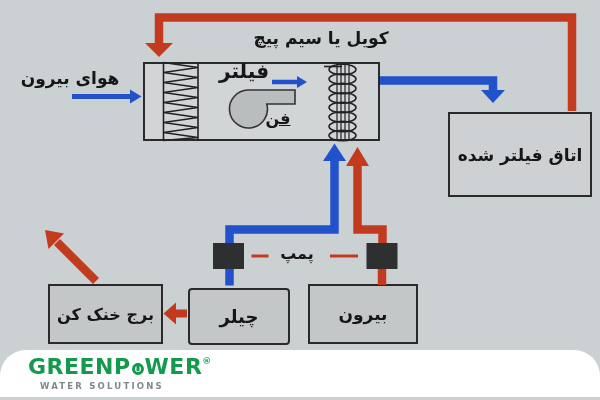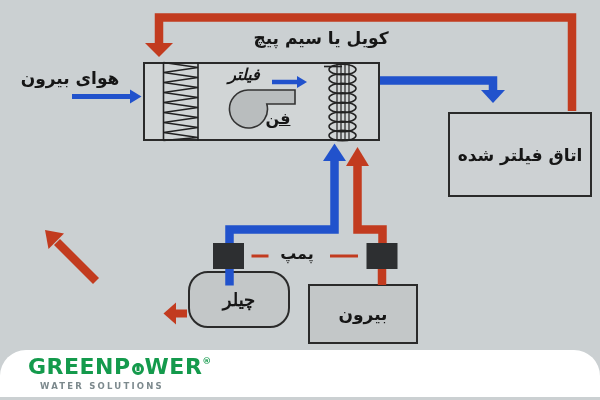--- a/index.html
+++ b/index.html
@@ -5,31 +5,31 @@
   html,body{margin:0;padding:0;}
   body{background:#cbd0d2;font-family:"DejaVu Sans",sans-serif;}
   .stage{position:relative;width:600px;height:400px;overflow:hidden;background:var(--bg,#cbd0d2);}
   .stage *{box-sizing:border-box;}
 
   
   .box{position:absolute;border:2px solid var(--box_border,#2a2a2a);display:flex;align-items:center;justify-content:center;z-index:1;}
   .ahu-box{left:143px;top:62px;width:237px;height:79px;background:var(--ahu_fill,#d1d5d6);}
   .room-box{left:448px;top:112px;width:144px;height:85px;background:var(--room_fill,#cdd1d3);}
   .tower-box{left:48px;top:284px;width:115px;height:60px;background:var(--box_fill,#c3c7c8);}
-  .chiller-box{left:188px;top:271px;width:102px;height:57px;background:var(--box_fill,#c3c7c8);border-radius:20px;font-family:Liberation Serif, serif;}
+  .chiller-box{left:188px;top:288px;width:102px;height:57px;background:var(--box_fill,#c3c7c8);border-radius:4px;}
   .boiler-box{left:308px;top:284px;width:110px;height:60px;background:var(--box_fill,#c3c7c8);}
 
   
   .pipes{position:absolute;left:0;top:0;z-index:2;pointer-events:none;}
 
   
   .lbl{position:absolute;z-index:3;color:#161616;font-weight:bold;text-align:center;direction:rtl;line-height:1.1;}
   .lbl-coil{left:238px;top:29px;width:166px;font-size:17px;}
   .lbl-outside{left:15px;top:69px;width:110px;font-size:17px;}
-  .lbl-filter{left:218px;top:66px;width:52px;font-size:16px;font-style:italic;}
+  .lbl-filter{left:218px;top:60px;width:52px;font-size:20px;}
   .lbl-fan{left:256px;top:110px;width:44px;font-size:16px;text-decoration:underline;}
   .lbl-ahu{left:38px;top:143px;width:145px;font-size:17px;}
   .lbl-evap{left:4px;top:198px;width:58px;font-size:16px;}
   .lbl-pump{left:270px;top:245px;width:54px;font-size:16px;}
   .box-lbl{color:#161616;font-weight:bold;direction:rtl;font-size:17px;}
   .chiller-box .box-lbl{font-size:18px;}
   .tower-box .box-lbl{font-size:16px;}
 
   
   .footer{position:absolute;left:0;right:0;top:350px;height:47px;background:#ffffff;border-top-left-radius:26px;border-top-right-radius:26px;z-index:4;}
@@ -41,20 +41,23 @@
   .tagline{color:var(--tagline_color,#7c898d);font-size:8.5px;letter-spacing:2.2px;margin-top:3px;margin-left:12px;font-weight:bold;}
 </style>
 </head>
 <body>
 
 <div class="stage">
 
   <div class="box ahu-box"></div>
   <div class="box room-box">
     <span class="box-lbl">اتاق فیلتر شده</span>
+  </div>
+  <div class="box tower-box">
+    <span class="box-lbl">برج خنک کن</span>
   </div>
   <div class="box chiller-box">
     <span class="box-lbl">چیلر</span>
   </div>
   <div class="box boiler-box">
     <span class="box-lbl">بیرون</span>
   </div>
 
   <svg class="pipes" width="600" height="400" viewBox="0 0 600 400">
 

